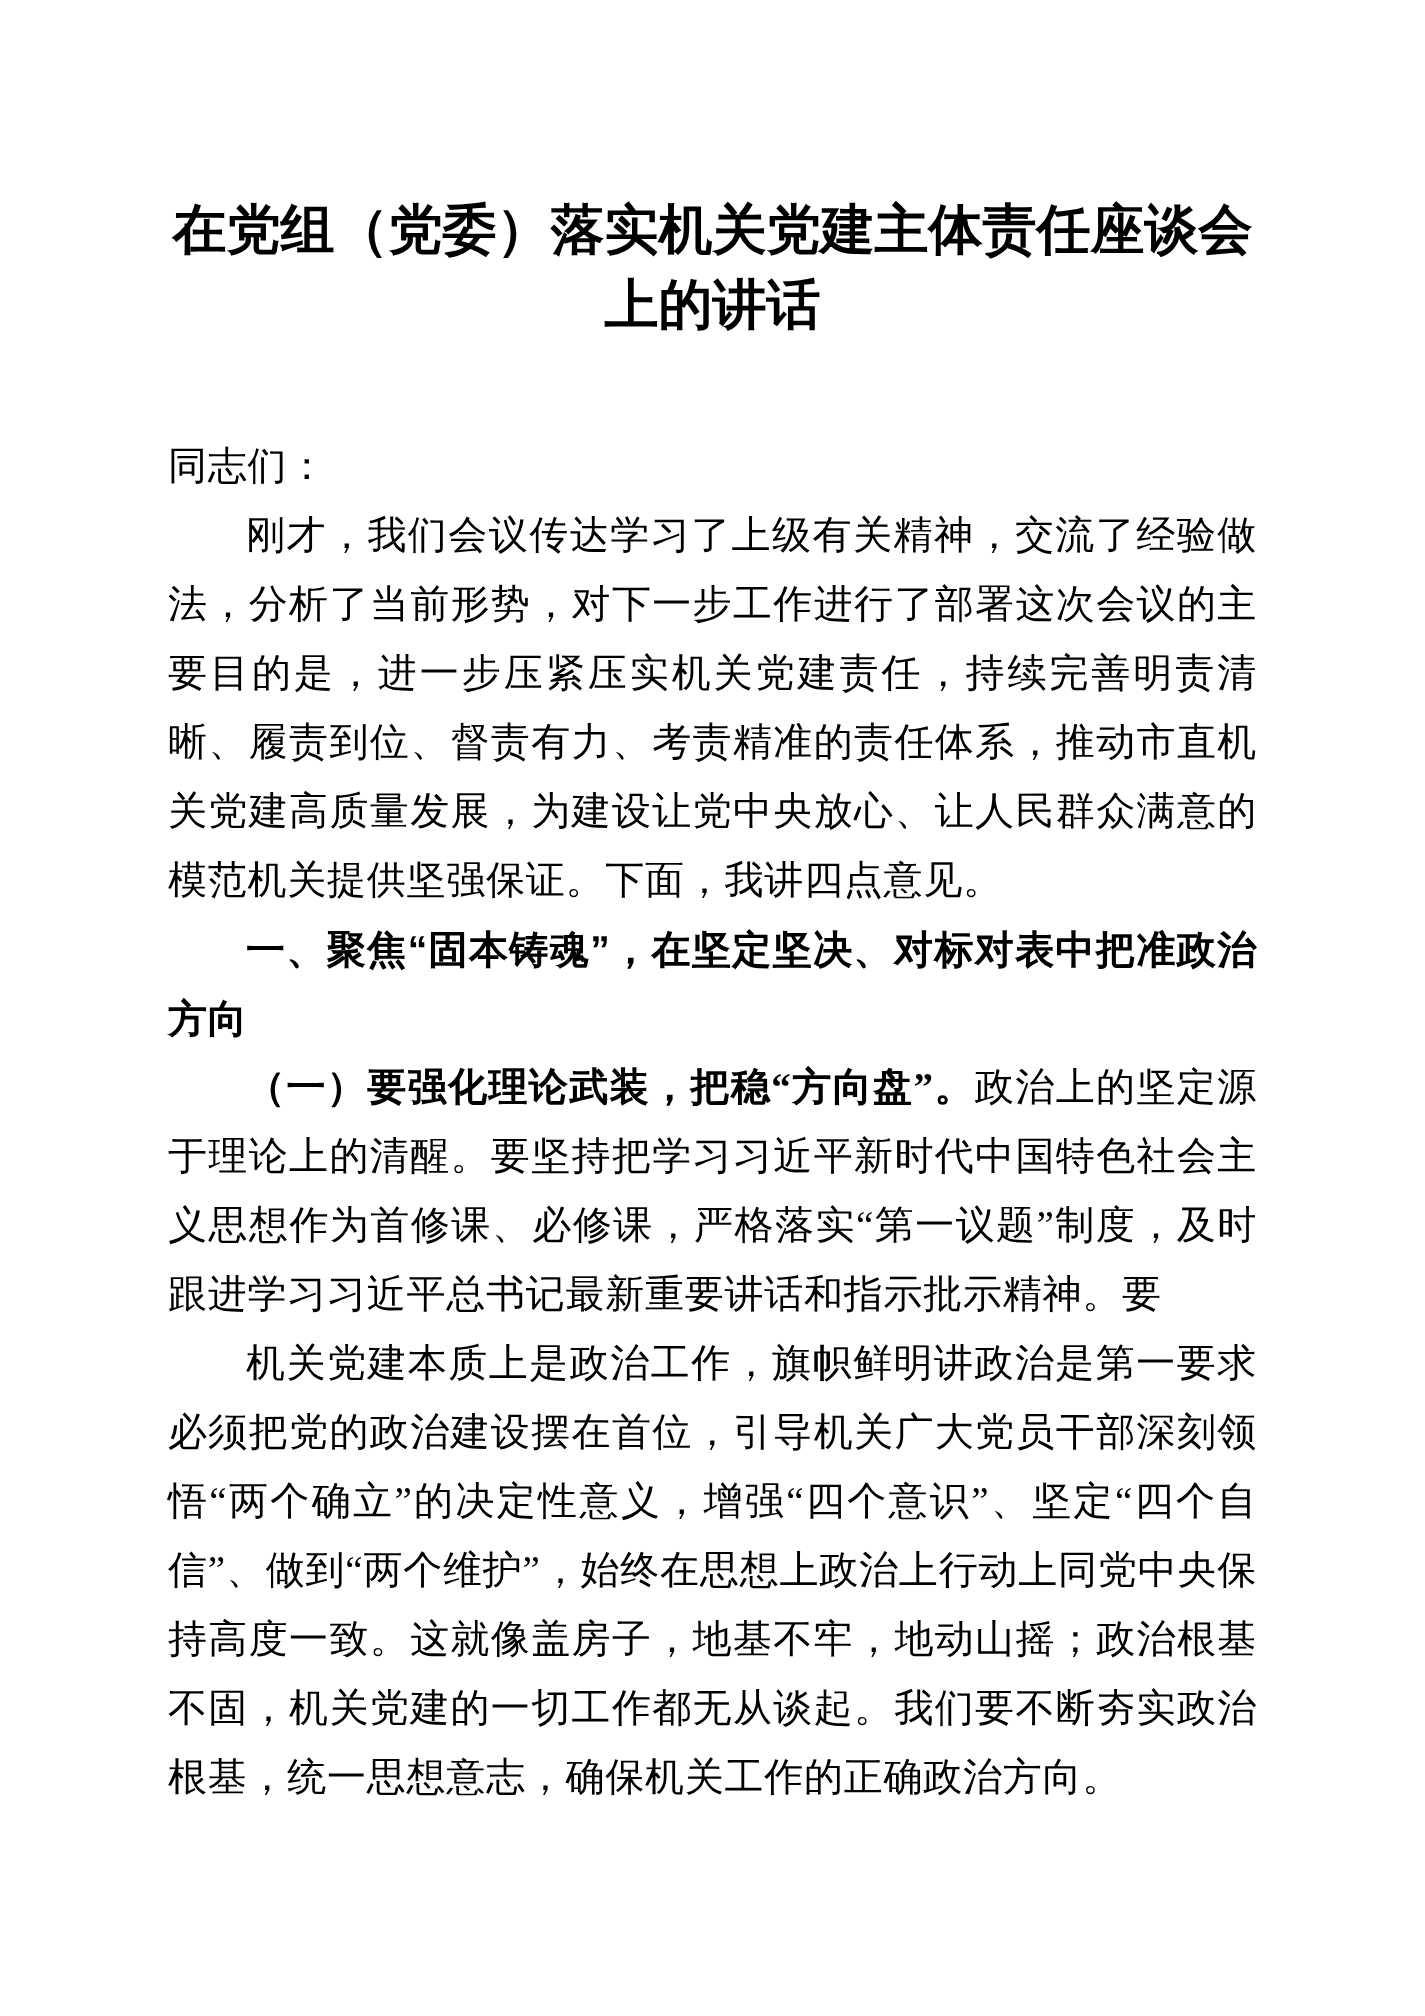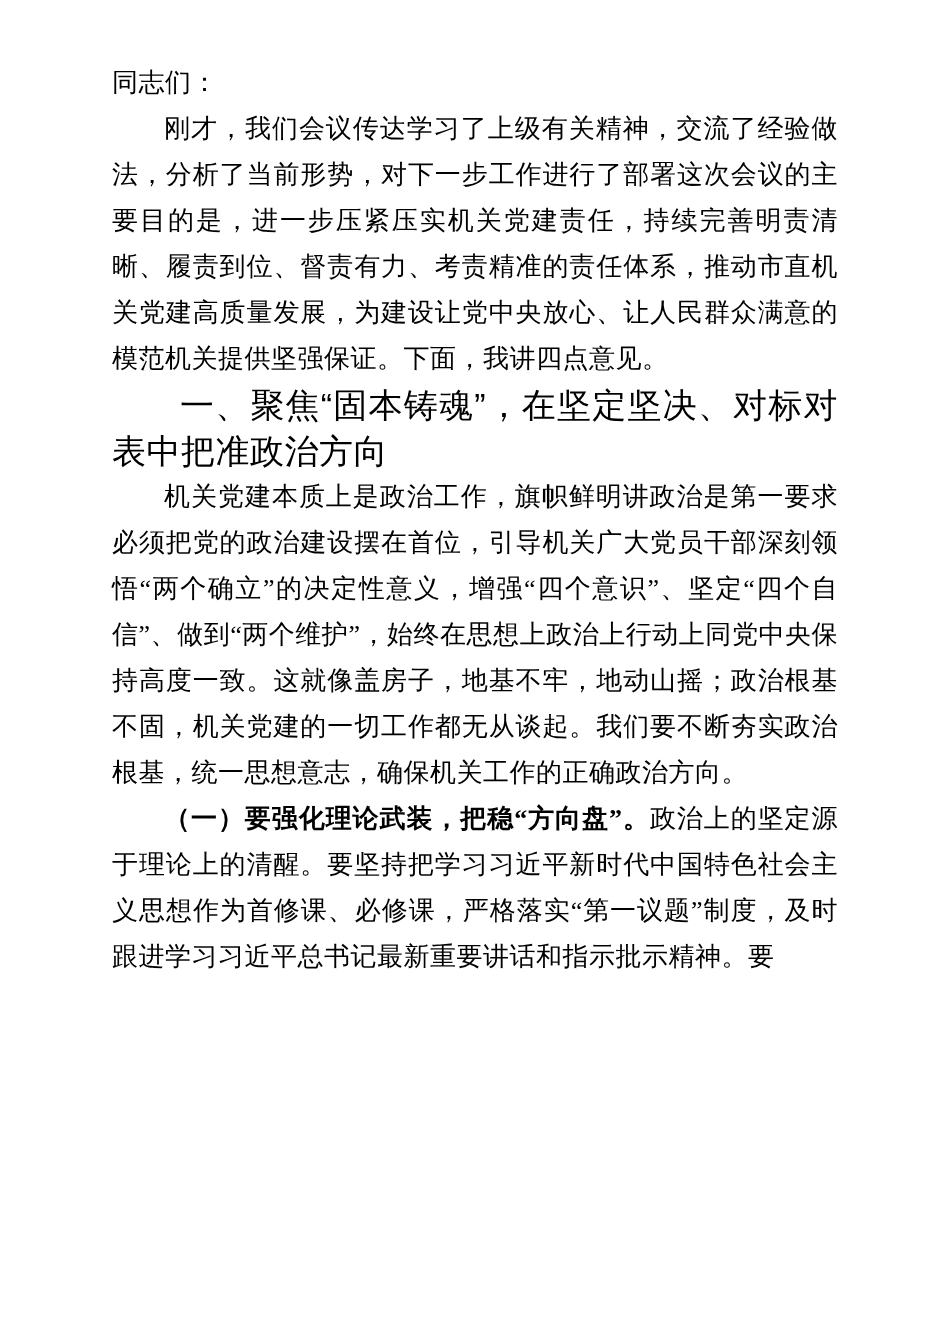--- a/index.html
+++ b/index.html
@@ -43,43 +43,44 @@
   .salutation {
     margin-top: 60px;
     text-indent: 0;
   }
   .para {
     text-indent: 2em;
   }
   .section-heading {
     margin: 0;
     font-family: "Liberation Sans", "DejaVu Sans", sans-serif;
-    font-weight: normal;
-    font-size: 34px;
+    font-weight: bold;
+    font-size: 26px;
     line-height: 46px;
     text-align: justify;
     text-justify: inter-character;
     text-indent: 2em;
     letter-spacing: 0.5px;
   }
   .sub-lead {
     font-weight: bold;
   }
 </style>
 </head>
 <body>
 
 <div class="page">
   <div class="content">
 
+    <h1 class="doc-title">在党组（党委）落实机关党建主体责任座谈会上的讲话</h1>
 
     <p class="body-text salutation">同志们：</p>
 
     <p class="body-text para">刚才，我们会议传达学习了上级有关精神，交流了经验做法，分析了当前形势，对下一步工作进行了部署这次会议的主要目的是，进一步压紧压实机关党建责任，持续完善明责清晰、履责到位、督责有力、考责精准的责任体系，推动市直机关党建高质量发展，为建设让党中央放心、让人民群众满意的模范机关提供坚强保证。下面，我讲四点意见。</p>
 
     <h2 class="section-heading">一、聚焦“固本铸魂”，在坚定坚决、对标对表中把准政治方向</h2>
 
+    <p class="body-text para"><span class="sub-lead">（一）要强化理论武装，把稳“方向盘”。</span><span>政治上的坚定源于理论上的清醒。要坚持把学习习近平新时代中国特色社会主义思想作为首修课、必修课，严格落实“第一议题”制度，及时跟进学习习近平总书记最新重要讲话和指示批示精神。要</span></p>
+
     <p class="body-text para">机关党建本质上是政治工作，旗帜鲜明讲政治是第一要求必须把党的政治建设摆在首位，引导机关广大党员干部深刻领悟“两个确立”的决定性意义，增强“四个意识”、坚定“四个自信”、做到“两个维护”，始终在思想上政治上行动上同党中央保持高度一致。这就像盖房子，地基不牢，地动山摇；政治根基不固，机关党建的一切工作都无从谈起。我们要不断夯实政治根基，统一思想意志，确保机关工作的正确政治方向。</p>
-
-    <p class="body-text para"><span class="sub-lead">（一）要强化理论武装，把稳“方向盘”。</span><span>政治上的坚定源于理论上的清醒。要坚持把学习习近平新时代中国特色社会主义思想作为首修课、必修课，严格落实“第一议题”制度，及时跟进学习习近平总书记最新重要讲话和指示批示精神。要</span></p>
 
   </div>
 </div>
 
 </body></html>

